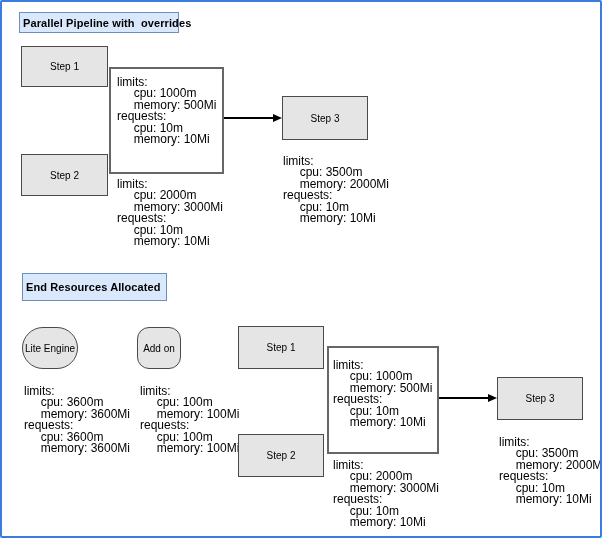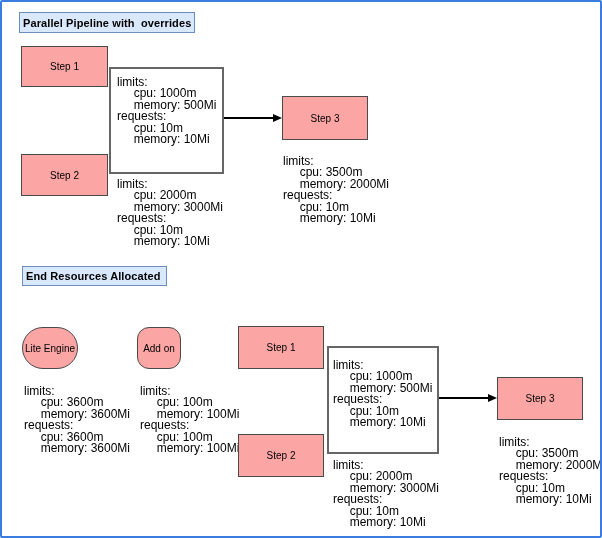--- a/index.html
+++ b/index.html
@@ -19,21 +19,21 @@
     background:var(--title-fill,#dae8fc);
     border:1px solid var(--title-border,#6c8ebf);
     font-weight:bold;
     font-size:11px;
     display:flex;align-items:center;
     padding-left:3px;
     white-space:pre;
     letter-spacing:0.1px;
   }
   .node{
-    background:#fca5a5;
+    background:#e5e5e5;
     border:1.5px solid var(--node-border,#4a4a4a);
     display:flex;align-items:center;justify-content:center;
     font-size:10px;line-height:13px;
   }
   .merge-rect{
     border:2px solid var(--connector,#666666);
     background:transparent;
   }
   .res{
     font-size:12px;
@@ -49,21 +49,21 @@
     border-top:4.5px solid transparent;
     border-bottom:4.5px solid transparent;
     border-left:9px solid var(--arrow,#000000);
   }
 </style>
 </head>
 <body>
 
 <div class="frame">
 
-  <div class="abs title-box" style="left:17px;top:10px;width:176px;height:21px;">Parallel Pipeline with  overrides</div>
+  <div class="abs title-box" style="left:17px;top:10px;width:160px;height:21px;">Parallel Pipeline with  overrides</div>
 
   <div class="abs merge-rect" style="left:107px;top:65px;width:115px;height:107px;"></div>
 
   <div class="abs node" style="left:19px;top:44px;width:87px;height:41px;">
     <span>Step 1</span>
   </div>
 
   <div class="abs node" style="left:19px;top:152px;width:87px;height:42px;">
     <span>Step 2</span>
   </div>
@@ -89,21 +89,21 @@
     <span>Step 3</span>
   </div>
 
   <div class="abs res" style="left:281px;top:154px;">limits:
      cpu: 3500m
      memory: 2000Mi
 requests:
      cpu: 10m
      memory: 10Mi</div>
 
-  <div class="abs title-box" style="left:20px;top:264px;width:145px;height:20px;">End Resources Allocated</div>
+  <div class="abs title-box" style="left:20px;top:271px;width:145px;height:28px;">End Resources Allocated</div>
 
   <div class="abs node" style="left:20px;top:325px;width:56px;height:42px;border-radius:21px;">
     <span>Lite Engine</span>
   </div>
 
   <div class="abs node" style="left:135px;top:325px;width:44px;height:42px;border-radius:12px;">
     <span>Add on</span>
   </div>
 
   <div class="abs res" style="left:22px;top:384px;">limits:

